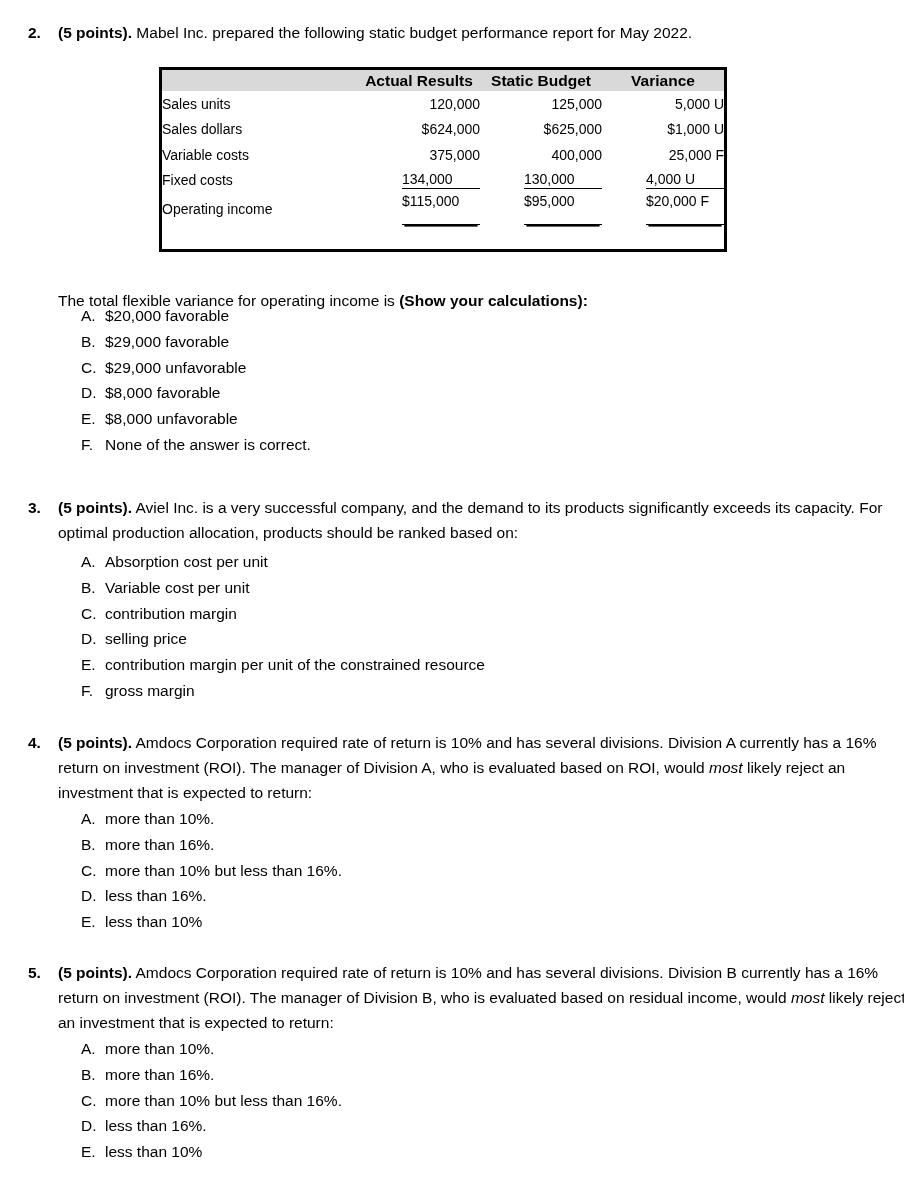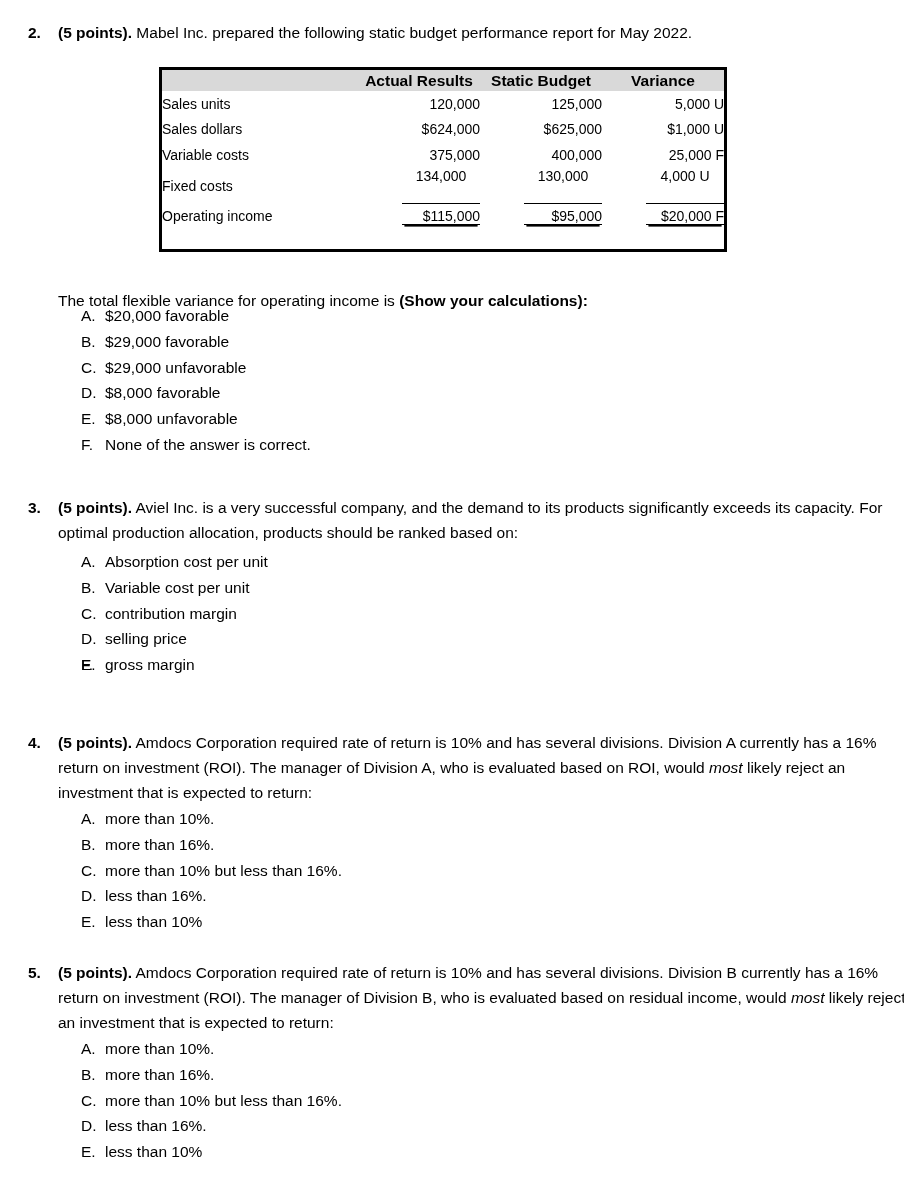--- a/index.html
+++ b/index.html
@@ -119,31 +119,31 @@
     text-align: right;
   }
   th.label-head {
     padding-left: 12px;
   }
 
   
   .u-single {
     display: inline-block;
     border-bottom: 1.6px solid #000;
-    padding-bottom: 19px;
+    padding-bottom: 1px;
     min-width: 78px;
-    text-align: center;
+    text-align: left;
   }
   .u-double {
     display: inline-block;
     border-bottom: 1.6px solid #000;
     box-shadow: 0 4px 0 -2.4px #000;
-    padding-bottom: 0;
+    padding-bottom: 15px;
     min-width: 78px;
-    text-align: right;
+    text-align: left;
   }
 
   
   #q2 { position: absolute; left: 0; top: 20px; width: 860px; }
   #q2-stem { position: absolute; left: 58px; top: 279px; width: 800px; margin-top: 9px; }
   #q2-options { position: absolute; left: 0; top: 303px; width: 800px; }
 
   #q3 { position: absolute; left: 0; top: 495px; width: 830px; }
   #q3-options { position: absolute; left: 0; top: 549px; width: 800px; }
 
@@ -233,21 +233,21 @@
   <div class="question" id="q3">
     <span class="q-num">3.</span>
     <div class="q-body"><b>(5 points).</b><span> Aviel Inc. is a very successful company, and the demand to its products significantly exceeds its capacity. For optimal production allocation, products should be ranked based on:</span></div>
   </div>
 
   <ul class="options" id="q3-options">
     <li class="option"><span class="opt-letter">A.</span><span>Absorption cost per unit</span></li>
     <li class="option"><span class="opt-letter">B.</span><span>Variable cost per unit</span></li>
     <li class="option"><span class="opt-letter">C.</span><span>contribution margin</span></li>
     <li class="option"><span class="opt-letter">D.</span><span>selling price</span></li>
-    <li class="option"><span class="opt-letter">E.</span></li>
+    <li class="option"><span class="opt-letter">E.</span><span>contribution margin per unit of the constrained resource</span></li>
     <li class="option"><span class="opt-letter">F.</span><span>gross margin</span></li>
   </ul>
 
   <div class="question" id="q4">
     <span class="q-num">4.</span>
     <div class="q-body"><b>(5 points).</b><span> Amdocs Corporation required rate of return is 10% and has several divisions. Division A currently has a 16% return on investment (ROI). The manager of Division A, who is evaluated based on ROI, would </span><i>most</i><span> likely reject an investment that is expected to return:</span></div>
   </div>
 
   <ul class="options" id="q4-options">
     <li class="option"><span class="opt-letter">A.</span><span>more than 10%.</span></li>

